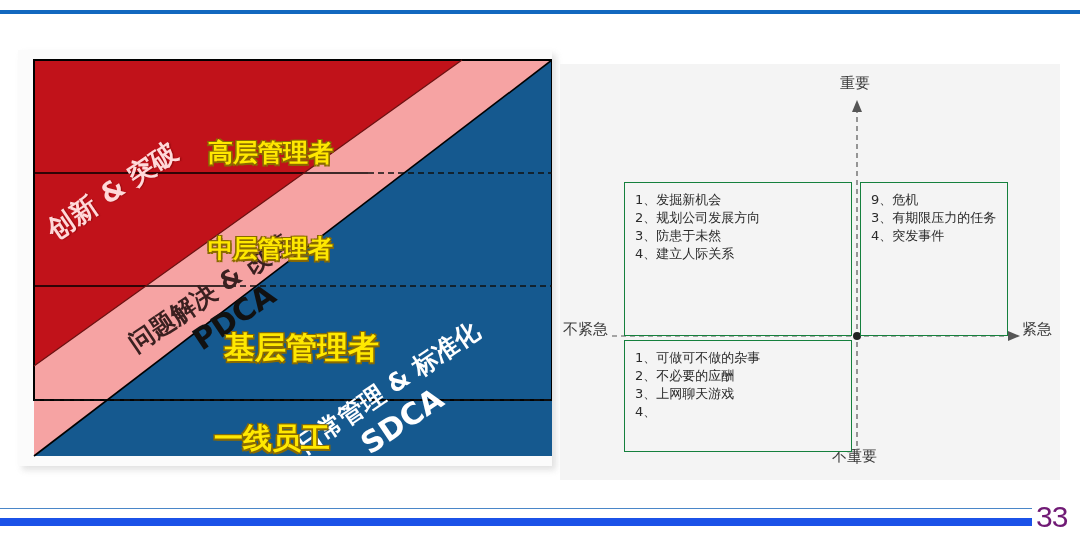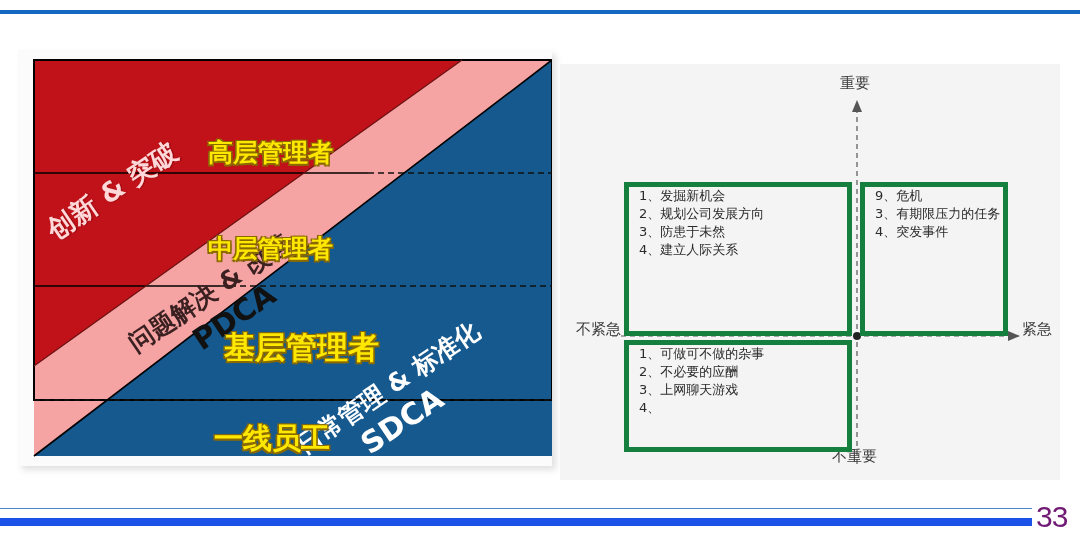--- a/index.html
+++ b/index.html
@@ -43,26 +43,26 @@
   .diag-pink2{left:168px;top:278px;transform:rotate(-34deg);font-size:30px;color:#111;}
   .diag-blue1{left:272px;top:384px;transform:rotate(-34deg);font-size:25px;color:#ffffff;}
   .diag-blue2{left:336px;top:382px;transform:rotate(-34deg);font-size:30px;color:#ffffff;}
 
   
   .right-wrap{position:absolute;left:560px;top:64px;width:500px;height:416px;background:#f4f4f4;}
   .mx-label{position:absolute;font-size:15px;color:#3b3b3b;white-space:nowrap;
             font-family:"DejaVu Sans","Liberation Sans",sans-serif;}
   .lbl-important{left:280px;top:10px;}
   .lbl-unimportant{left:272px;top:383px;}
-  .lbl-noturgent{left:3px;top:256px;margin-left:13px;}
+  .lbl-noturgent{left:3px;top:256px;}
   .lbl-urgent{left:462px;top:256px;}
 
   .quad{
-    position:absolute;border:5px solid #15803d;background:#f4f4f4;
-    box-sizing:border-box;padding:0 0 0 10px;
+    position:absolute;border:1px solid #15803d;background:#f4f4f4;
+    box-sizing:border-box;padding:8px 0 0 10px;
   }
   .q-tl{left:64px;top:118px;width:228px;height:154px;}
   .q-tr{left:300px;top:118px;width:148px;height:154px;}
   .q-bl{left:64px;top:276px;width:228px;height:112px;}
   .q-br{left:300px;top:276px;width:148px;height:130px;}
   .q-line{font-size:13px;color:#2b2b2b;line-height:1.38;white-space:nowrap;
           font-family:"DejaVu Sans","Liberation Sans",sans-serif;}
   .axis-dot{position:absolute;left:293px;top:268px;width:8px;height:8px;border-radius:50%;background:#222;}
 </style>
 </head>

